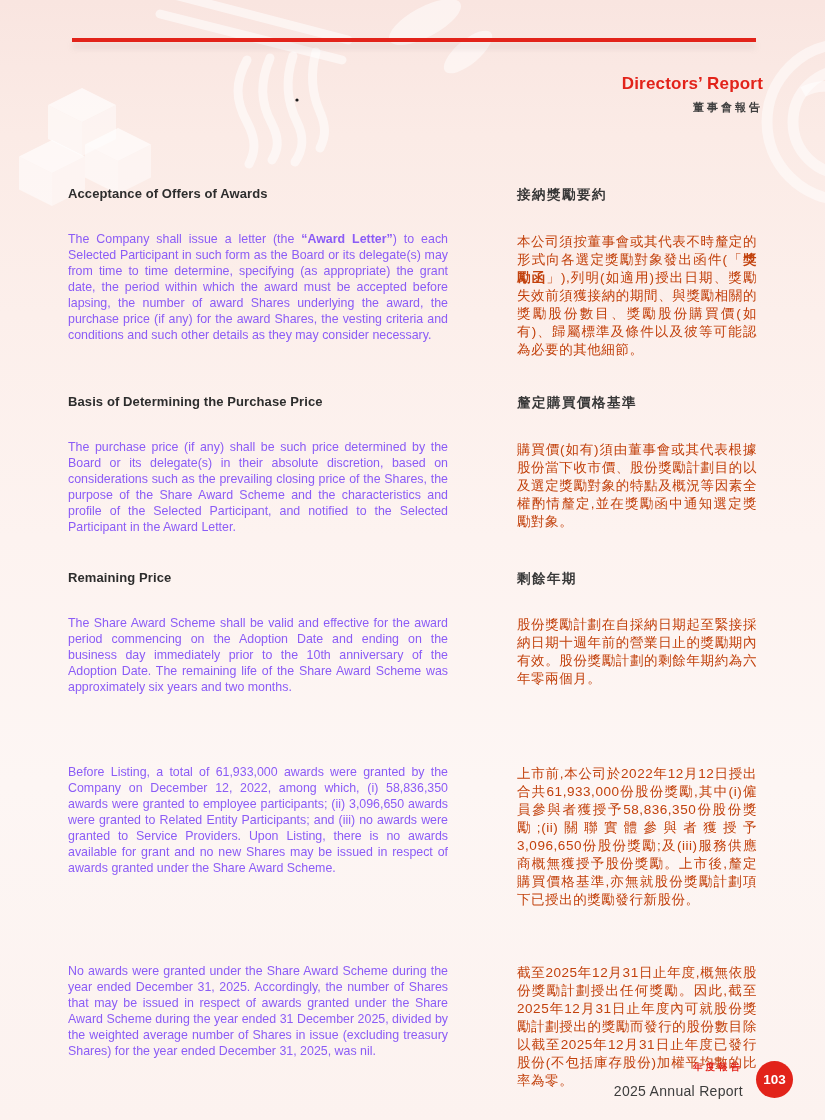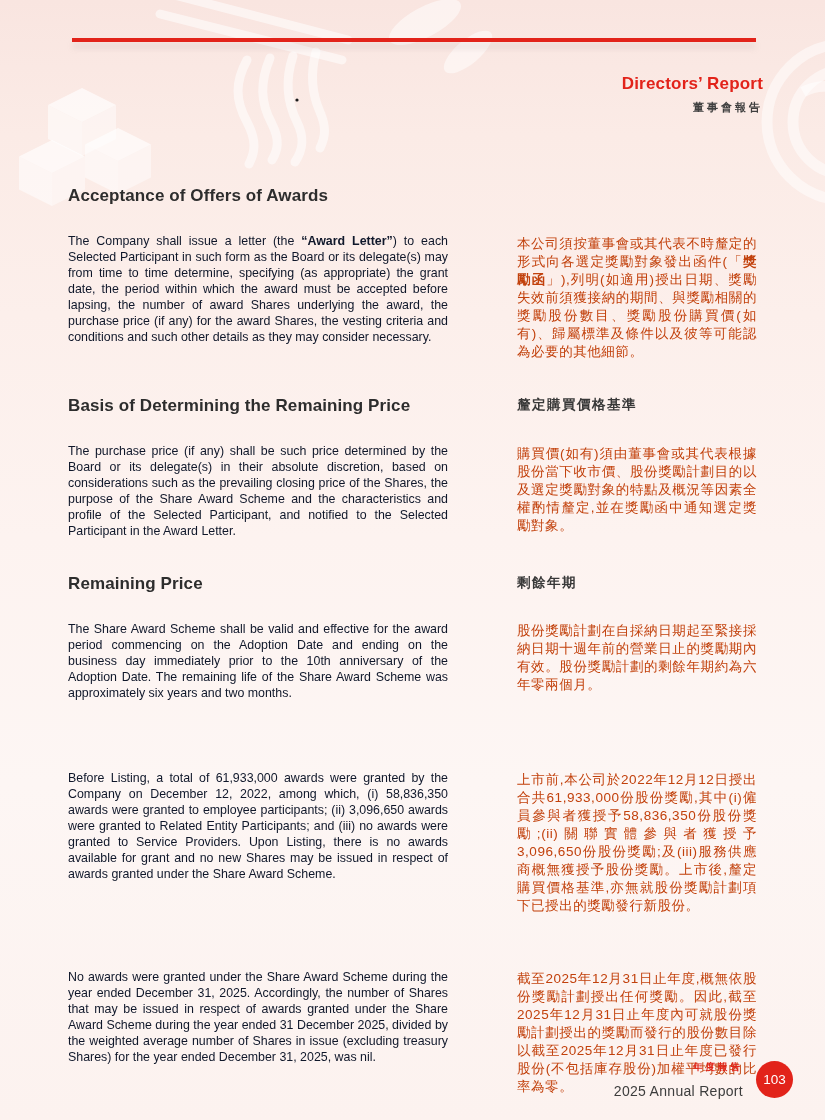--- a/index.html
+++ b/index.html
@@ -19,39 +19,39 @@
 
   .header { position:absolute; top:74px; right:62px; text-align:right; }
   .title-en { color:#e2231a; font-size:17px; font-weight:bold; letter-spacing:0.2px; }
   .title-zh { color:#3f3f3f; font-size:11px; font-weight:bold; letter-spacing:3px; margin-top:6px; }
 
   .content { position:absolute; left:68px; top:186px; width:689px; }
   .row { display:flex; }
   .col-en { width:380px; }
   .col-zh { width:240px; margin-left:auto; }
 
-  .h-en { font-size:17px; font-weight:bold; color:#2d2d2d; letter-spacing:0.1px; }
+  .h-en { font-size:13px; font-weight:bold; color:#2d2d2d; letter-spacing:0.1px; }
   .h-zh { font-size:13.5px; font-weight:bold; color:#383838; letter-spacing:1.5px; }
-  .p-en { font-size:12.4px; line-height:16px; color:#0f172a; text-align:justify; }
+  .p-en { font-size:12.4px; line-height:16px; color:#8b5cf6; text-align:justify; }
   .p-zh { font-size:13.5px; line-height:18px; color:#c2410c; letter-spacing:0.55px; text-align:justify; }
   .b { font-weight:bold; }
 
   .mt-para  { margin-top:15px; }
   .mt-head  { margin-top:22px; }
   .mt-block1{ margin-top:44px; }
   .mt-block2{ margin-top:28px; }
 
   .footer { position:absolute; right:32px; bottom:21px; display:flex; align-items:flex-start; gap:13px; }
   .footer-text { text-align:right; }
   .fr-zh { color:#e2231a; font-size:9.5px; font-weight:bold; letter-spacing:3px; }
   .fr-en { color:#3d3d3d; font-size:14px; margin-top:9px; letter-spacing:0.3px; }
   .page-badge {
     position:relative; width:37px; height:37px; background:#e2231a; border-radius:50%;
     display:flex; align-items:center; justify-content:center;
-    color:#ffffff; font-weight:normal; font-size:13.5px;
+    color:#ffffff; font-weight:bold; font-size:13.5px;
   }
   .page-badge .tail {
     position:absolute; left:4px; bottom:-4px; width:0; height:0;
     border:7px solid transparent; border-top-color:#e2231a; transform:rotate(32deg);
   }
 </style>
 </head>
 <body>
 
 <div class="page">
@@ -92,28 +92,29 @@
 
   <div class="header">
     <div class="title-en">Directors’ Report</div>
     <div class="title-zh">董事會報告</div>
   </div>
 
   <div class="content">
 
     <div class="row">
       <div class="col-en h-en">Acceptance of Offers of Awards</div>
+      <div class="col-zh h-zh">接納獎勵要約</div>
     </div>
     <div class="row mt-para">
       <p class="col-en p-en"><span>The Company shall issue a letter (the </span><span class="b">“Award Letter”</span><span>) to each Selected Participant in such form as the Board or its delegate(s) may from time to time determine, specifying (as appropriate) the grant date, the period within which the award must be accepted before lapsing, the number of award Shares underlying the award, the purchase price (if any) for the award Shares, the vesting criteria and conditions and such other details as they may consider necessary.</span></p>
       <p class="col-zh p-zh"><span>本公司須按董事會或其代表不時釐定的形式向各選定獎勵對象發出函件(「</span><span class="b">獎勵函</span><span>」),列明(如適用)授出日期、獎勵失效前須獲接納的期間、與獎勵相關的獎勵股份數目、獎勵股份購買價(如有)、歸屬標準及條件以及彼等可能認為必要的其他細節。</span></p>
     </div>
 
     <div class="row mt-head">
-      <div class="col-en h-en">Basis of Determining the Remaining Price</div>
+      <div class="col-en h-en">Basis of Determining the Purchase Price</div>
       <div class="col-zh h-zh">釐定購買價格基準</div>
     </div>
     <div class="row mt-para">
       <p class="col-en p-en">The purchase price (if any) shall be such price determined by the Board or its delegate(s) in their absolute discretion, based on considerations such as the prevailing closing price of the Shares, the purpose of the Share Award Scheme and the characteristics and profile of the Selected Participant, and notified to the Selected Participant in the Award Letter.</p>
       <p class="col-zh p-zh">購買價(如有)須由董事會或其代表根據股份當下收市價、股份獎勵計劃目的以及選定獎勵對象的特點及概況等因素全權酌情釐定,並在獎勵函中通知選定獎勵對象。</p>
     </div>
 
     <div class="row mt-head">
       <div class="col-en h-en">Remaining Price</div>
       <div class="col-zh h-zh">剩餘年期</div>

